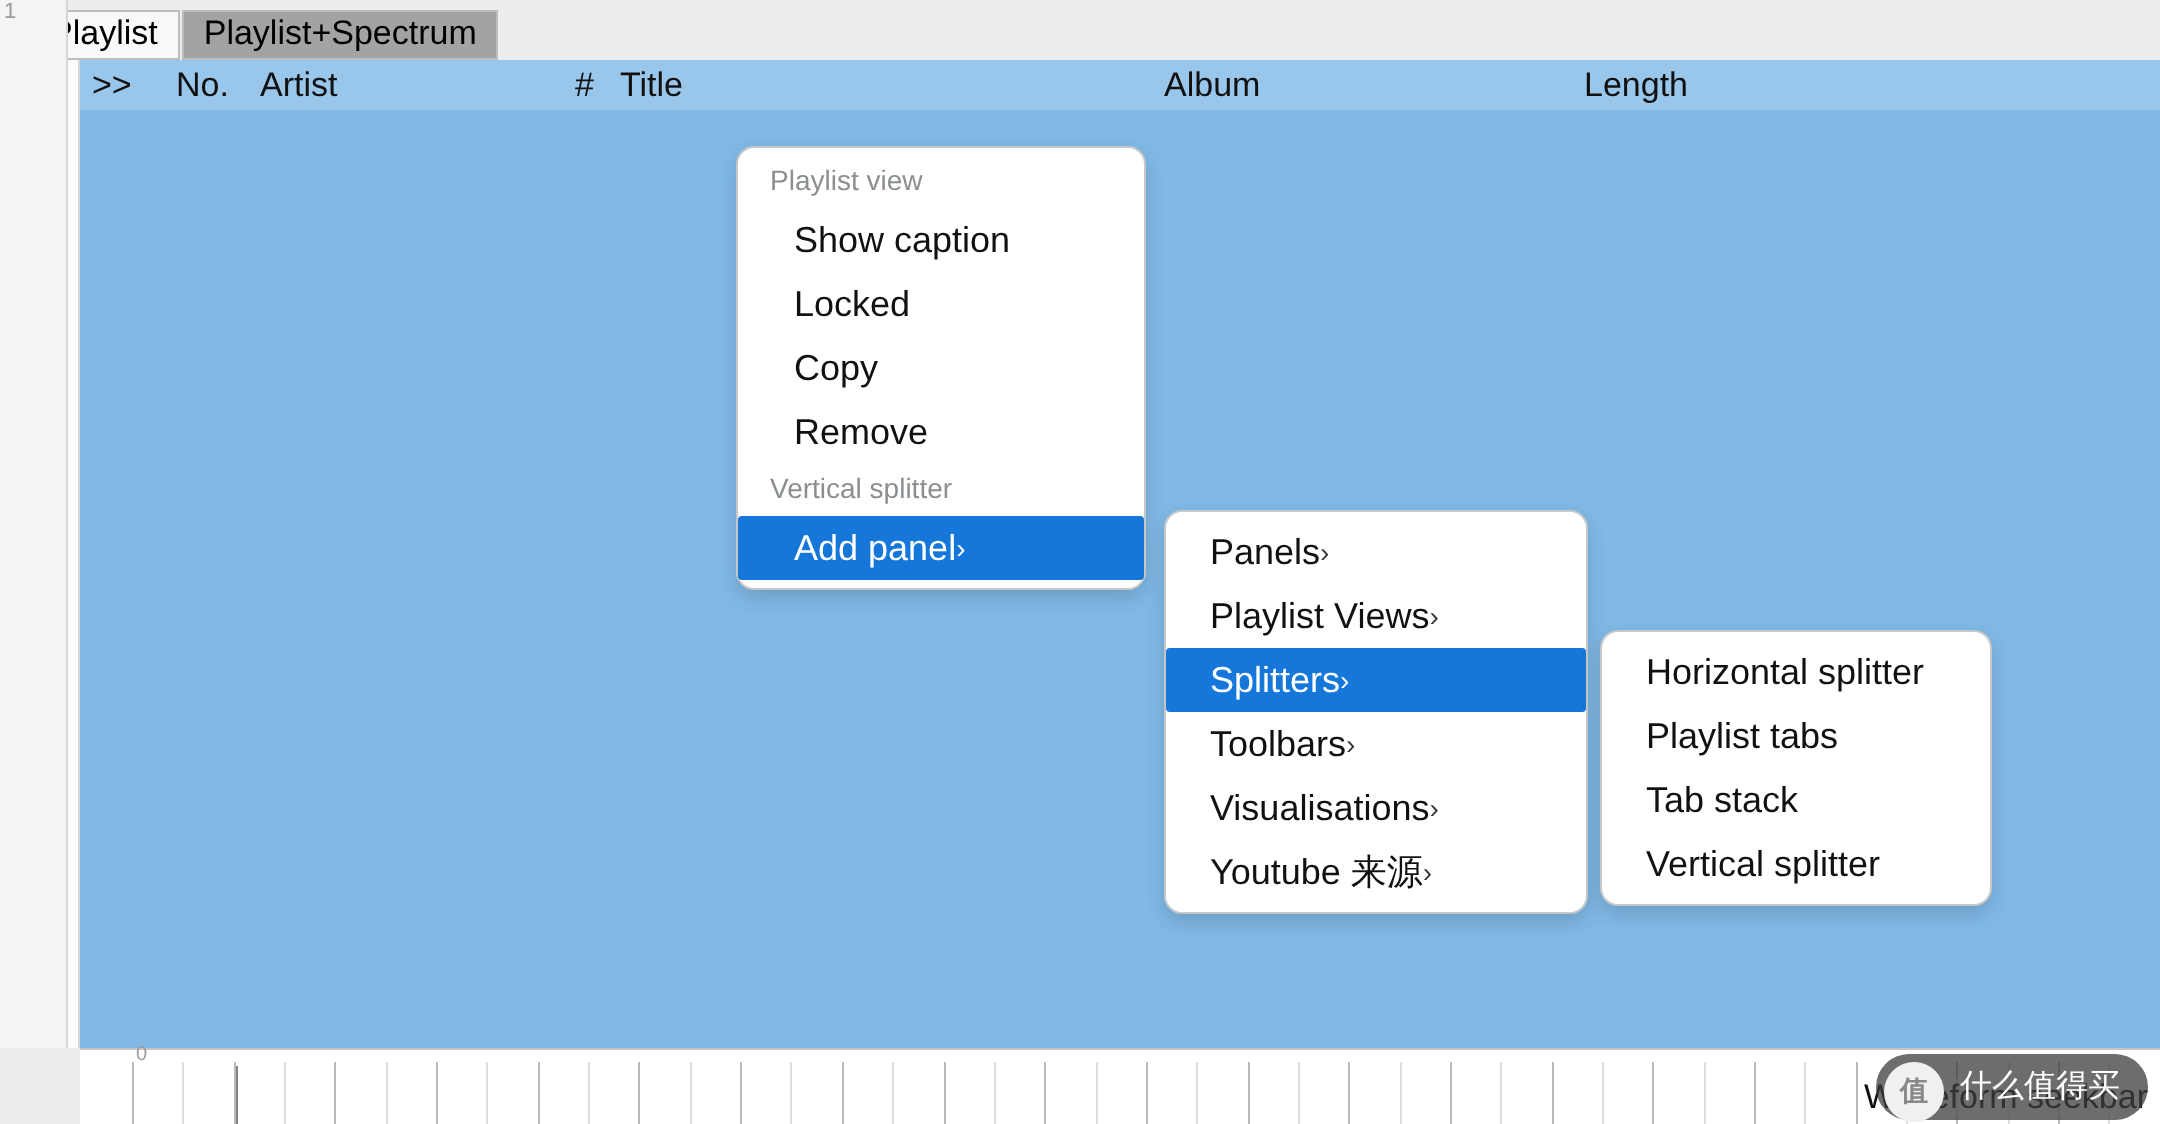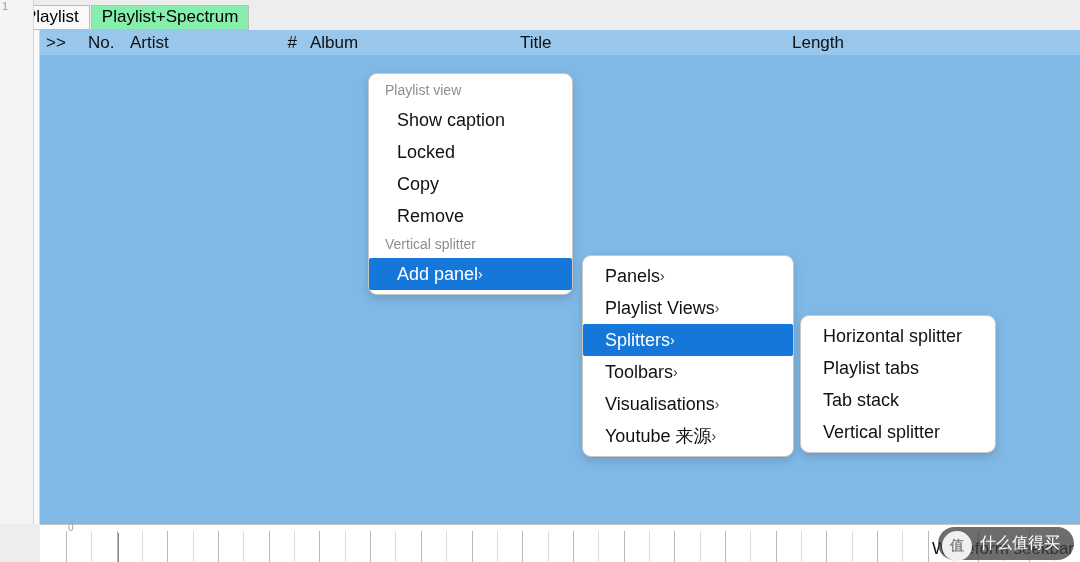--- a/index.html
+++ b/index.html
@@ -19,21 +19,21 @@
   }
   .tab-strip {
     display: flex;
     padding-left: 14px;
     gap: 1px;
     height: 22px;
     align-items: flex-start;
     background: #ededed;
   }
   .tab {
-    background: #86efac;
+    background: #a3a3a3;
     border: 1px solid #bdbdbd;
     padding: 0px 10px 2px 10px;
     font-size: 17px;
     line-height: 21px;
     cursor: pointer;
   }
   .tab.inactive { background: #f9f9f9; }
 
   .playlist-header {
     position: absolute;
@@ -222,22 +222,22 @@
 <div class="left-ruler">
   <span class="ruler-num">1</span>
 </div>
 <div class="left-gutter"></div>
 
 <div class="playlist-header">
   <div class="ph-col ph-play">&gt;&gt;</div>
   <div class="ph-col ph-no">No.</div>
   <div class="ph-col ph-art">Artist</div>
   <div class="ph-col ph-num">#</div>
+  <div class="ph-col ph-tit">Title</div>
   <div class="ph-col ph-alb">Album</div>
-  <div class="ph-col ph-tit">Title</div>
   <div class="ph-col ph-len">Length</div>
   <div class="ph-col ph-typ">Type</div>
 </div>
 
 <div class="playlist-body"></div>
 
 <div class="context-menu">
   <div class="menu-header">Playlist view</div>
   <div class="menu-item">
       <span>Show caption</span>

